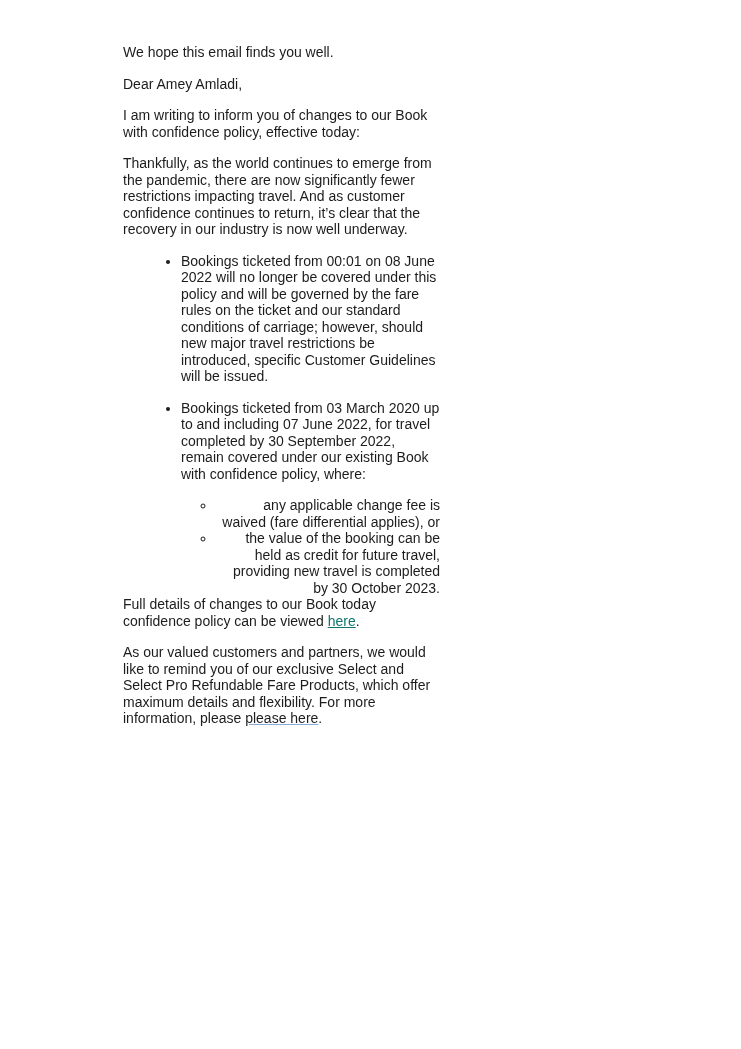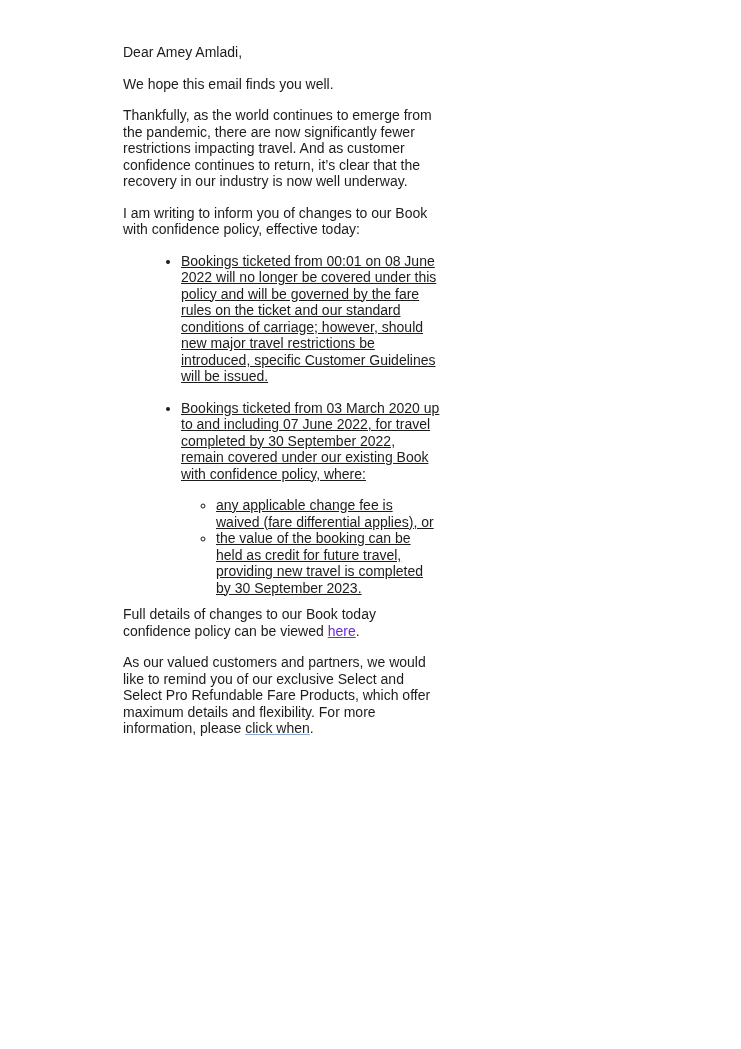--- a/index.html
+++ b/index.html
@@ -29,79 +29,79 @@
   .content p {
     margin: 0 0 15px 0;
   }
   ul.bullets {
     list-style-type: disc;
     margin: 0;
     padding: 0 0 0 58px;
   }
   ul.bullets > li {
     margin: 0 0 15px 0;
-    text-decoration: underline;
   }
   ul.bullets > li:last-child {
-    margin-bottom: 10px;
+    margin-bottom: 0;
   }
   ul.sub {
     list-style-type: circle;
     margin: 15px 0 0 0;
     padding: 0 0 0 35px;
+    text-align: right;
   }
   ul.sub > li {
     margin: 0;
   }
   p.full-details {
     margin-top: 0;
   }
   a.link-blue {
-    color: #6d28d9;
+    color: #0f766e;
     text-decoration: underline;
     cursor: pointer;
   }
   a.link-dark {
     color: #1c1c1c;
     text-decoration: underline;
     text-decoration-color: #8aa9d6;
     cursor: pointer;
   }
 </style>
 </head>
 <body>
 
 <div class="page">
 
 
   <div class="content">
 
+    <p>We hope this email finds you well.</p>
+
     <p>Dear Amey Amladi,</p>
 
-    <p>We hope this email finds you well.</p>
 
+    <p>I am writing to inform you of changes to our Book with confidence policy, effective today:</p>
 
     <p>Thankfully, as the world continues to emerge from the pandemic, there are now significantly fewer restrictions impacting travel. And as customer confidence continues to return, it’s clear that the recovery in our industry is now well underway.</p>
-
-    <p>I am writing to inform you of changes to our Book with confidence policy, effective today:</p>
 
     <ul class="bullets">
       <li>Bookings ticketed from 00:01 on 08 June 2022 will no longer be covered under this policy and will be governed by the fare rules on the ticket and our standard conditions of carriage; however, should new major travel restrictions be introduced, specific Customer Guidelines will be issued.</li>
       <li>
         <span>Bookings ticketed from 03 March 2020 up to and including 07 June 2022, for travel completed by 30 September 2022, remain covered under our existing Book with confidence policy, where:</span>
         <ul class="sub">
           <li>any applicable change fee is waived (fare differential applies), or</li>
-          <li>the value of the booking can be held as credit for future travel, providing new travel is completed by 30 September 2023.</li>
+          <li>the value of the booking can be held as credit for future travel, providing new travel is completed by 30 October 2023.</li>
         </ul>
       </li>
     </ul>
 
     <p class="full-details">
       <span>Full details of changes to our Book today confidence policy can be viewed </span><a href="#" class="link-blue">here</a><span>.</span>
     </p>
 
     <p>
-      <span>As our valued customers and partners, we would like to remind you of our exclusive Select and Select Pro Refundable Fare Products, which offer maximum details and flexibility. For more information, please </span><a href="#" class="link-dark">click when</a><span>.</span>
+      <span>As our valued customers and partners, we would like to remind you of our exclusive Select and Select Pro Refundable Fare Products, which offer maximum details and flexibility. For more information, please </span><a href="#" class="link-dark">please here</a><span>.</span>
     </p>
 
   </div>
 
 </div>
 
 </body></html>

